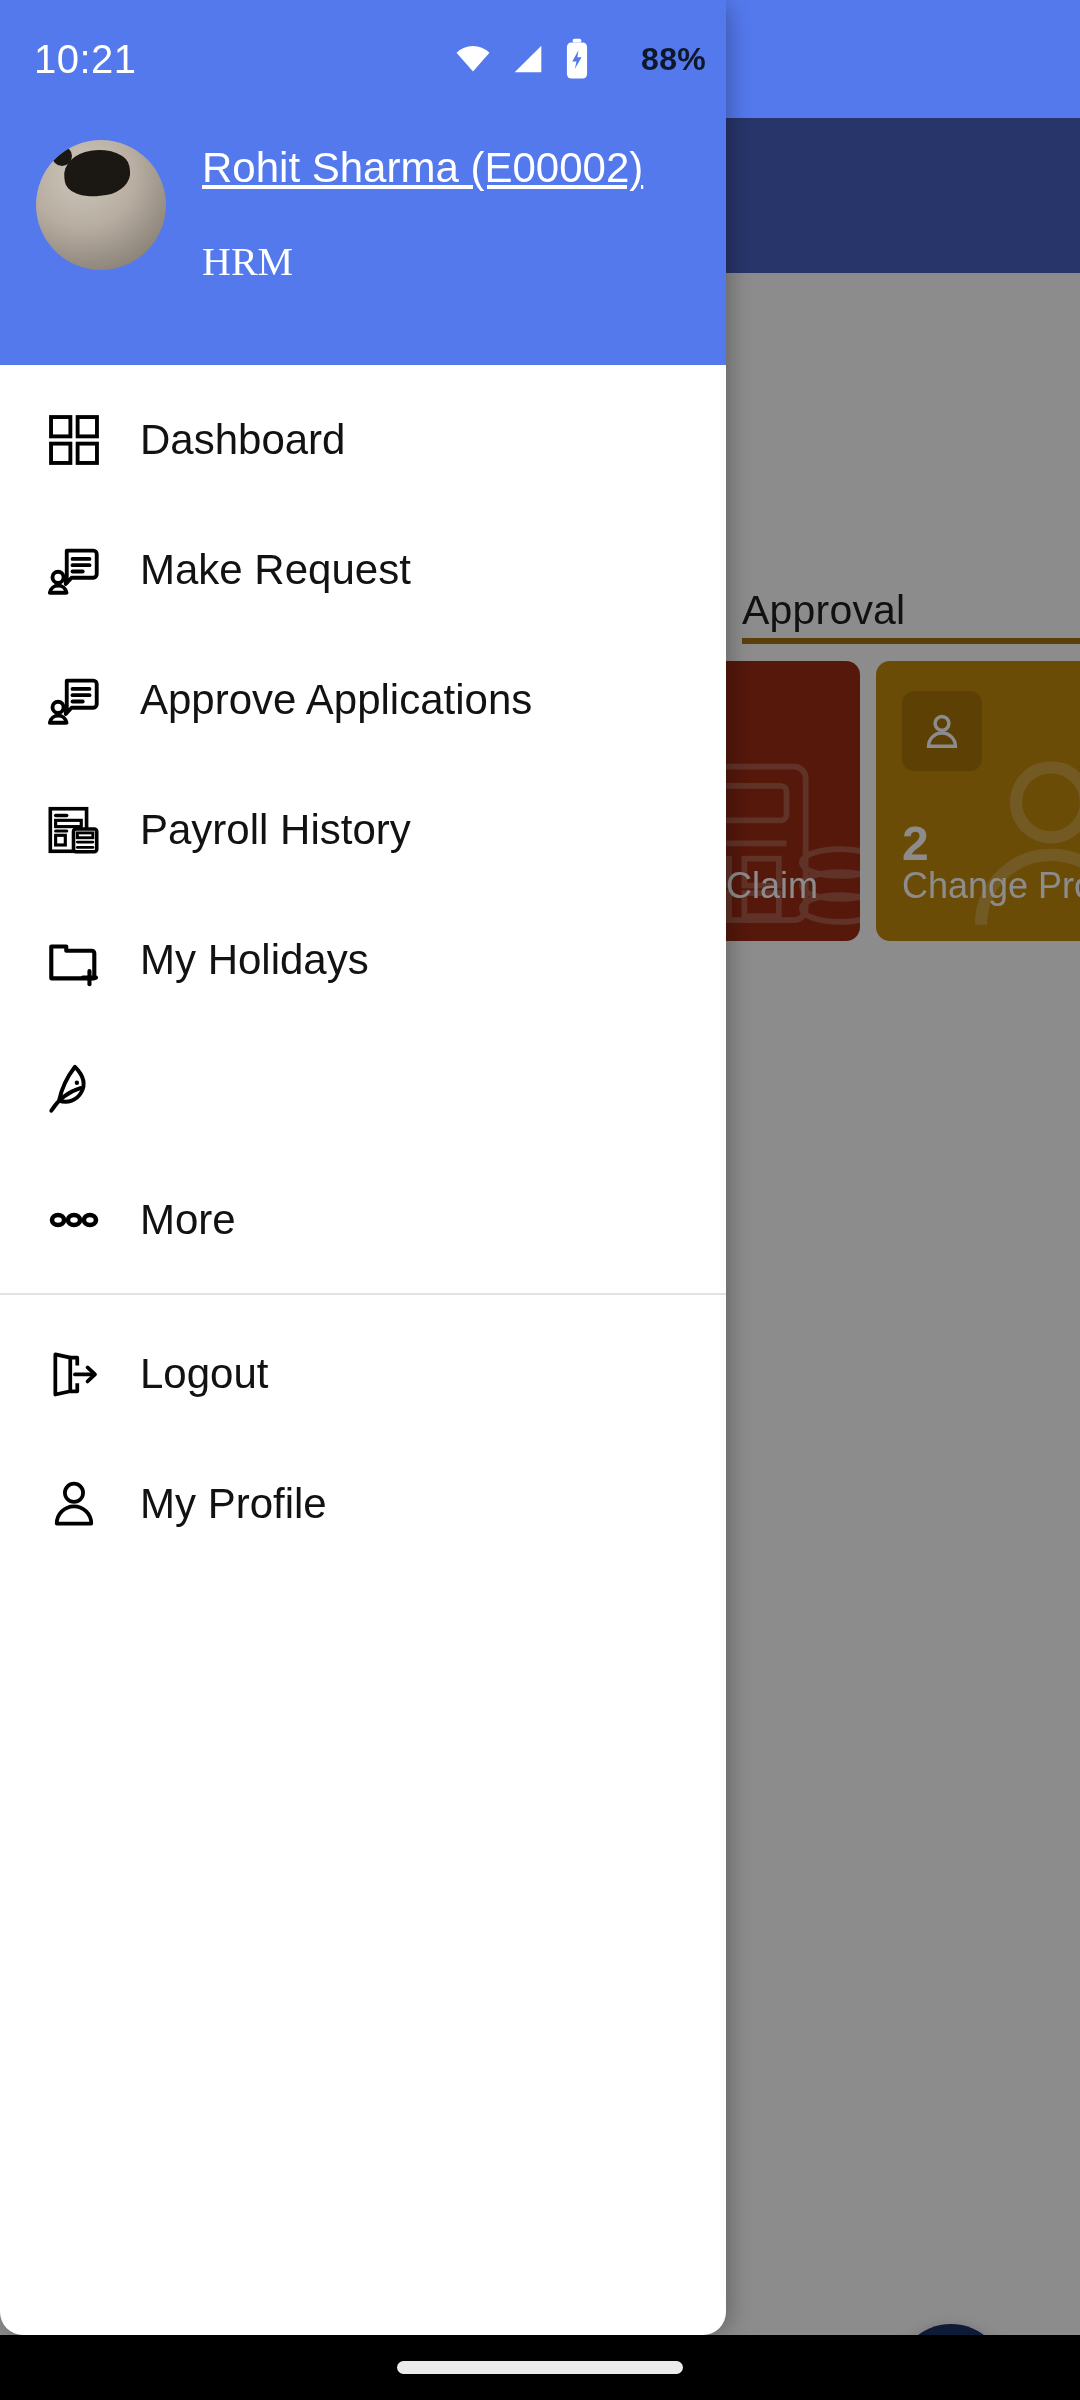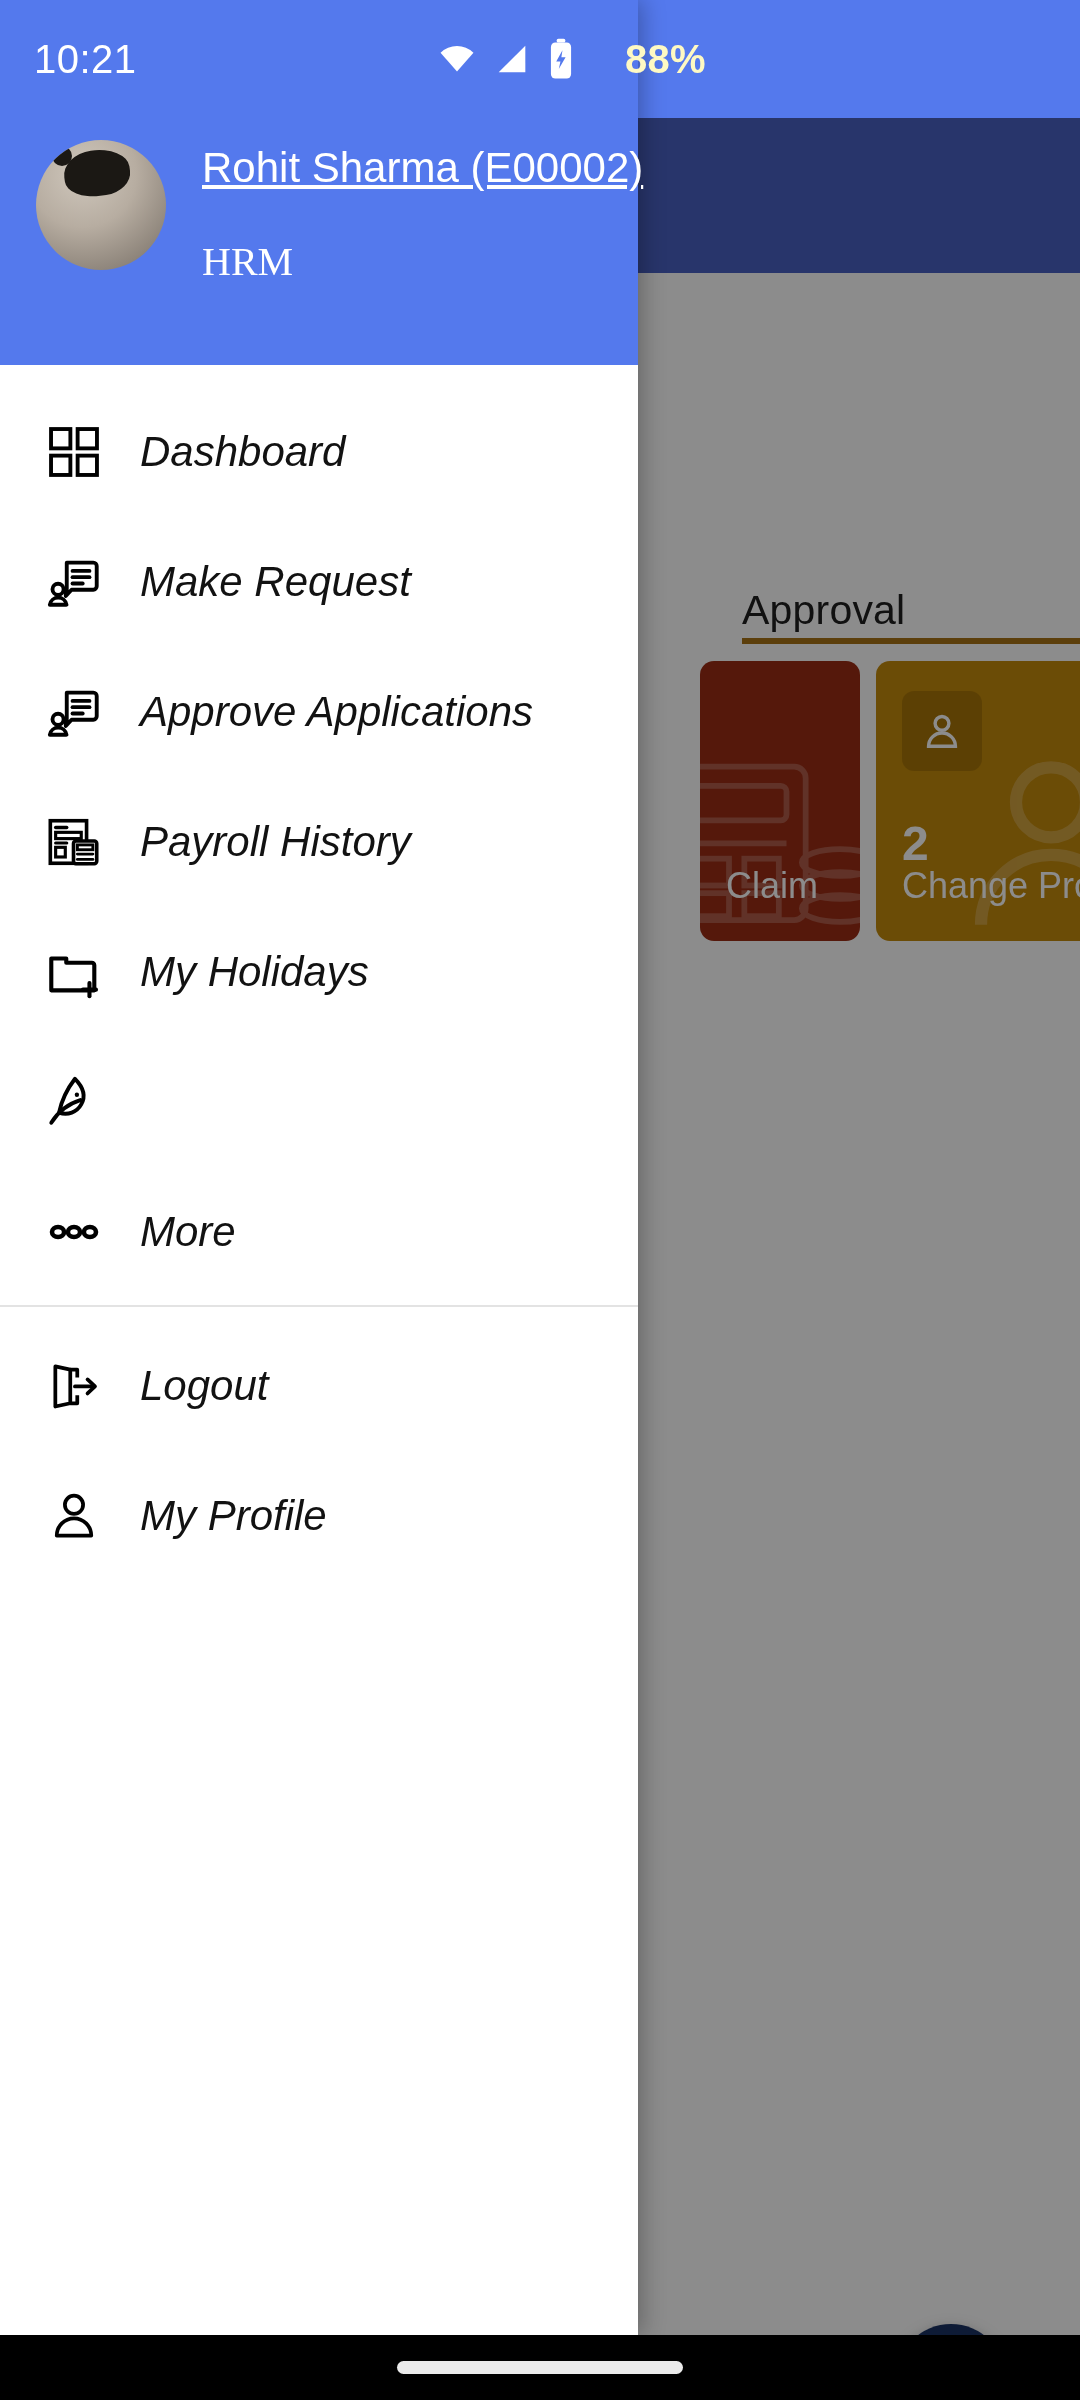--- a/index.html
+++ b/index.html
@@ -53,37 +53,37 @@
     content:""; position:absolute; background:#ffffff; border-radius:2px;
   }
   .fab-plus::before{ left:0; top:20px; width:48px; height:8px; }
   .fab-plus::after{ left:20px; top:0; width:8px; height:48px; }
 
   
   #scrim { position:absolute; left:0; top:273px; width:1080px; height:2062px; background:rgba(0,0,0,.45); }
 
   
   #drawer {
-    position:absolute; left:0; top:0; width:638px; height:2335px;
+    position:absolute; left:0; top:0; width:726px; height:2335px;
     background:#ffffff; z-index:5;
     box-shadow:4px 0 22px rgba(0,0,0,.28);
-    display:flex; flex-direction:column;
+    display:flex; flex-direction:column;border-radius:23px;
   }
   .drawer-header { height:365px; background:#5479ED; position:relative; flex:none; }
 
   .statusbar {
     position:absolute; left:0; top:0; width:734px; height:118px;
     display:flex; align-items:center; padding:0 34px;
   }
   .clock { font-size:40px; color:#ffffff; font-weight:500; letter-spacing:.5px; }
   .status-right {
     position:absolute; right:28px; top:0; height:118px;
     display:flex; align-items:center; gap:14px;
   }
-  .battery-pct { font-size:40px; color:#fef9c3; font-weight:bold; letter-spacing:.3px;margin-left:35px; }
+  .battery-pct { font-size:32px; color:#0f172a; font-weight:bold; letter-spacing:.3px;margin-left:35px; }
 
   .profile-row {
     position:absolute; left:0; top:140px; width:734px;
     display:flex; align-items:flex-start; padding-left:36px;
   }
   .avatar {
     width:130px; height:130px; border-radius:65px; flex:none;
     background:
       radial-gradient(circle at 36% 26%, #cfc7bc 0%, #b7ada1 42%, #8e857b 78%, #6f675e 100%);
     position:relative; overflow:hidden;
@@ -94,21 +94,21 @@
     transform:rotate(-8deg);
   }
   .avatar-dot {
     position:absolute; left:16px; top:6px; width:20px; height:20px;
     background:#1b1814; border-radius:50%;
   }
   .profile-text { margin-left:36px; padding-top:6px; }
   .profile-name { font-size:42px; color:#ffffff; white-space:nowrap; line-height:1.05;text-decoration:underline; }
   .profile-role { font-size:40px; color:#ffffff; margin-top:48px;font-family:Liberation Serif, serif; }
 
-  .menu { flex:1; padding-top:22px;font-style:italic; }
+  .menu { flex:1; padding-top:10px; }
   .menu-item {
     height:130px; display:flex; align-items:center; padding-left:36px; cursor:pointer;
   }
   .menu-icon {
     width:76px; height:76px; flex:none;
     display:flex; align-items:center; justify-content:center;
   }
   .menu-label { font-size:42px; color:#121212; margin-left:28px; white-space:nowrap; }
   .menu-divider { height:2px; background:#e3e3e3; margin:8px 0 14px 0; }
 

